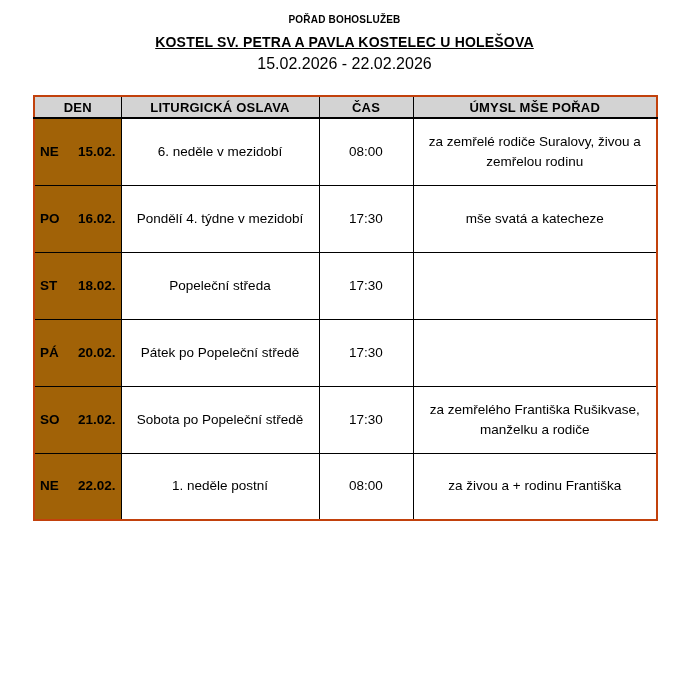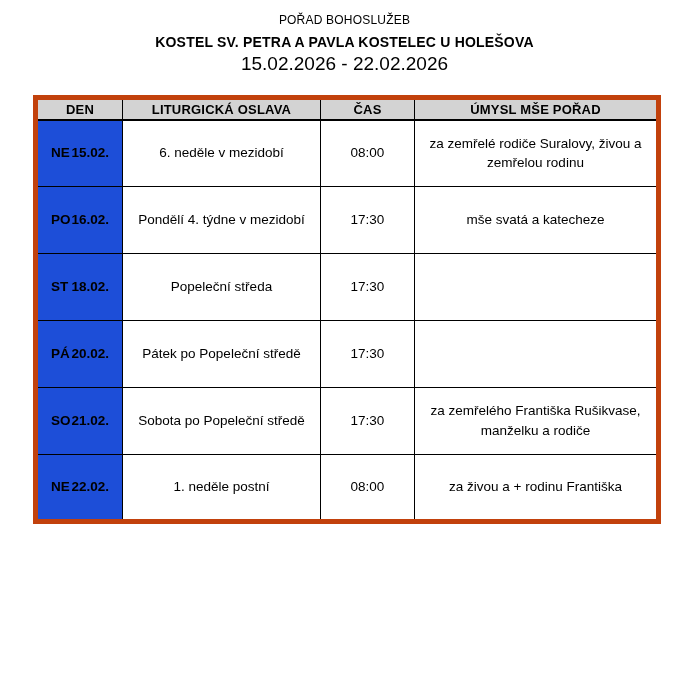--- a/index.html
+++ b/index.html
@@ -7,30 +7,30 @@
   body {
     width: 689px;
     height: 675px;
     font-family: "Liberation Sans", sans-serif;
     color: #000000;
     overflow: hidden;
   }
   .page { width: 689px; height: 675px; background: #ffffff; }
 
   .header-block { text-align: center; padding-top: 9px; }
-  .title      { font-size: 12px; font-weight: normal; line-height: 22px; letter-spacing: 0.2px; }
-  .subtitle   { font-size: 14px; font-weight: bold; line-height: 22px; letter-spacing: 0.2px; }
-  .date-range { font-size: 19px; font-weight: normal; line-height: 21px; }
+  .title      { font-size: 10px; font-weight: bold; line-height: 22px; letter-spacing: 0.2px; }
+  .subtitle   { font-size: 14px; font-weight: bold; line-height: 22px; letter-spacing: 0.2px; text-decoration: underline; }
+  .date-range { font-size: 16px; font-weight: normal; line-height: 21px; }
 
   table.schedule {
     border-collapse: collapse;
     table-layout: fixed;
     width: 623px;
     margin: 21px 8px 0 33px;
-    border: 5px solid #c2410c;
+    border: 2px solid #c2410c;
   }
   col.c-den  { width: 87px; }
   col.c-lit  { width: 198px; }
   col.c-cas  { width: 94px; }
   col.c-umy  { width: 244px; }
 
   th {
     background: #d3d3d3;
     border: 1px solid #000000;
     border-bottom: 2px solid #000000;
@@ -45,23 +45,23 @@
     border: 1px solid #000000;
     height: 67px;
     font-size: 13.5px;
     text-align: center;
     vertical-align: middle;
     padding: 2px 3px;
     line-height: 1.45;
     background: #ffffff;
   }
   td.day-cell {
-    background: #1d4ed8;
+    background: #a16207;
     font-weight: bold;
-    padding: 0 13px;
+    padding: 0 5px;
   }
   .day-wrap {
     display: flex;
     justify-content: space-between;
     align-items: center;
     width: 100%;
   }
 </style>
 </head>
 <body>

